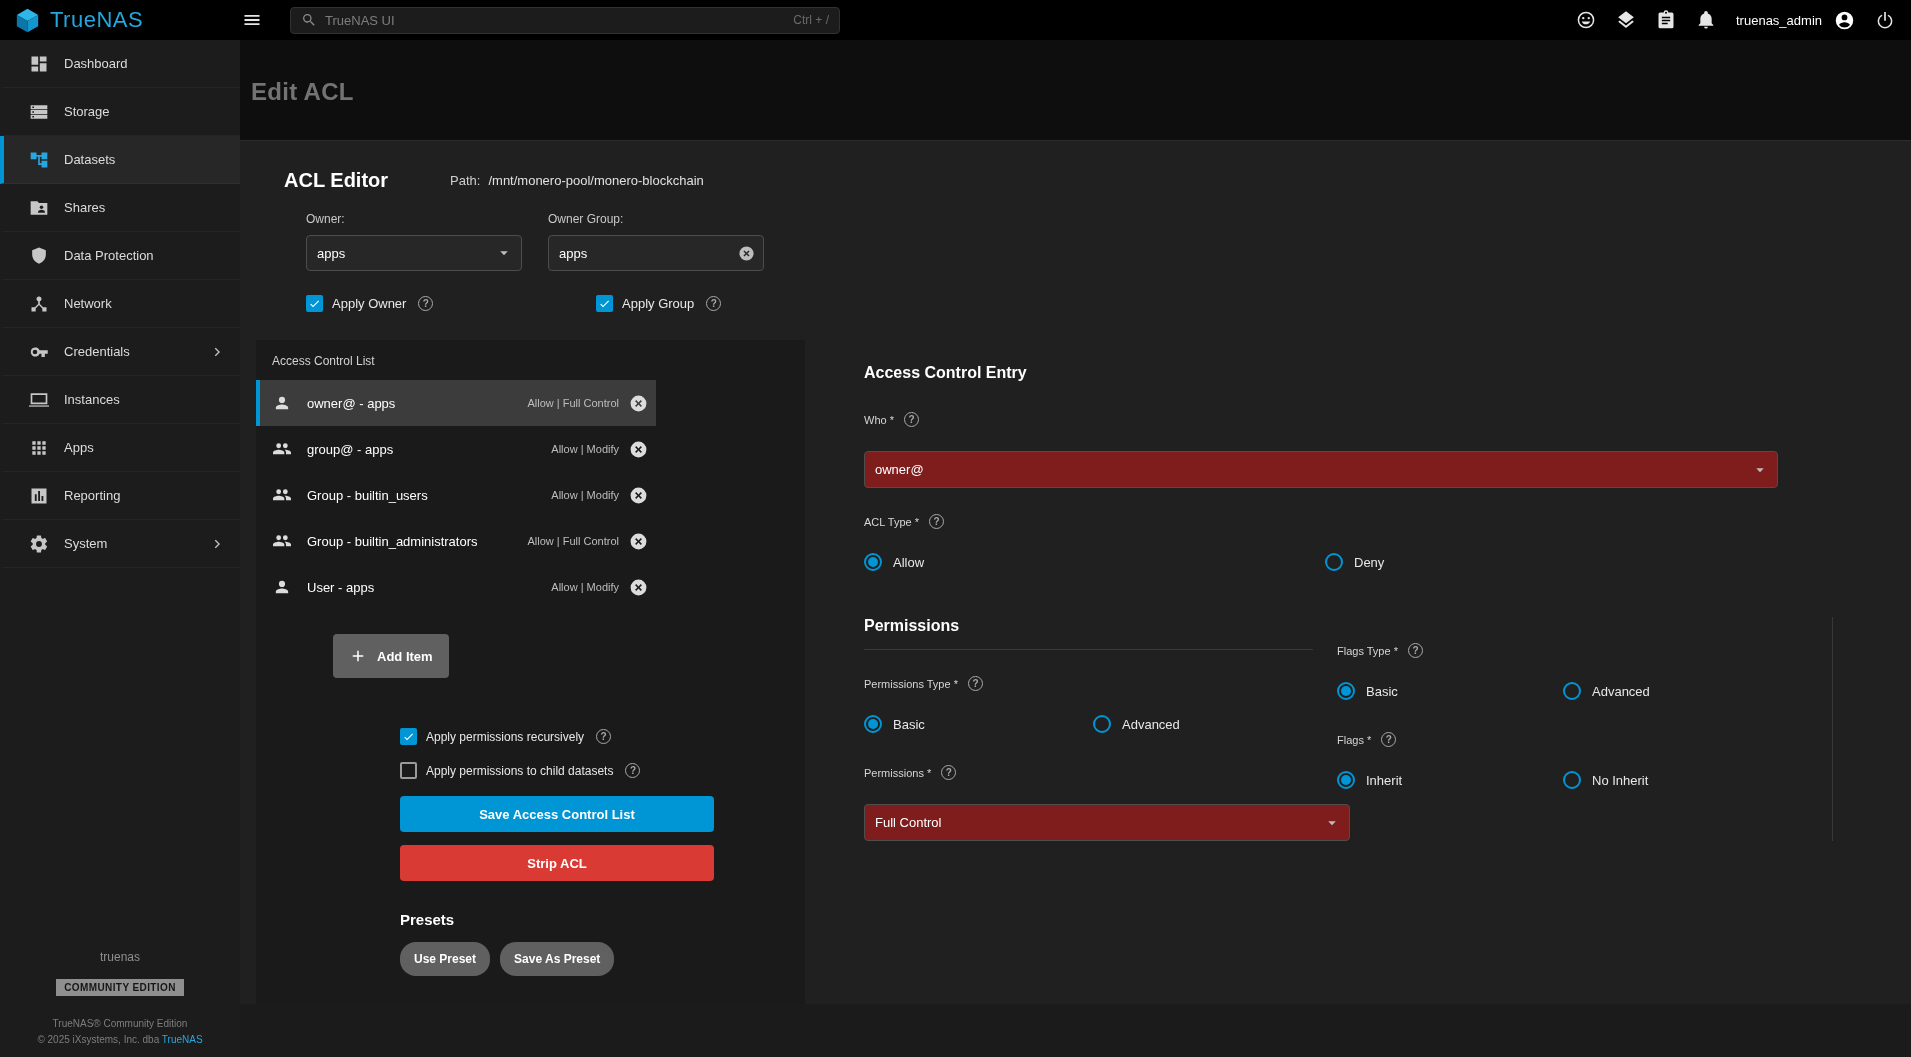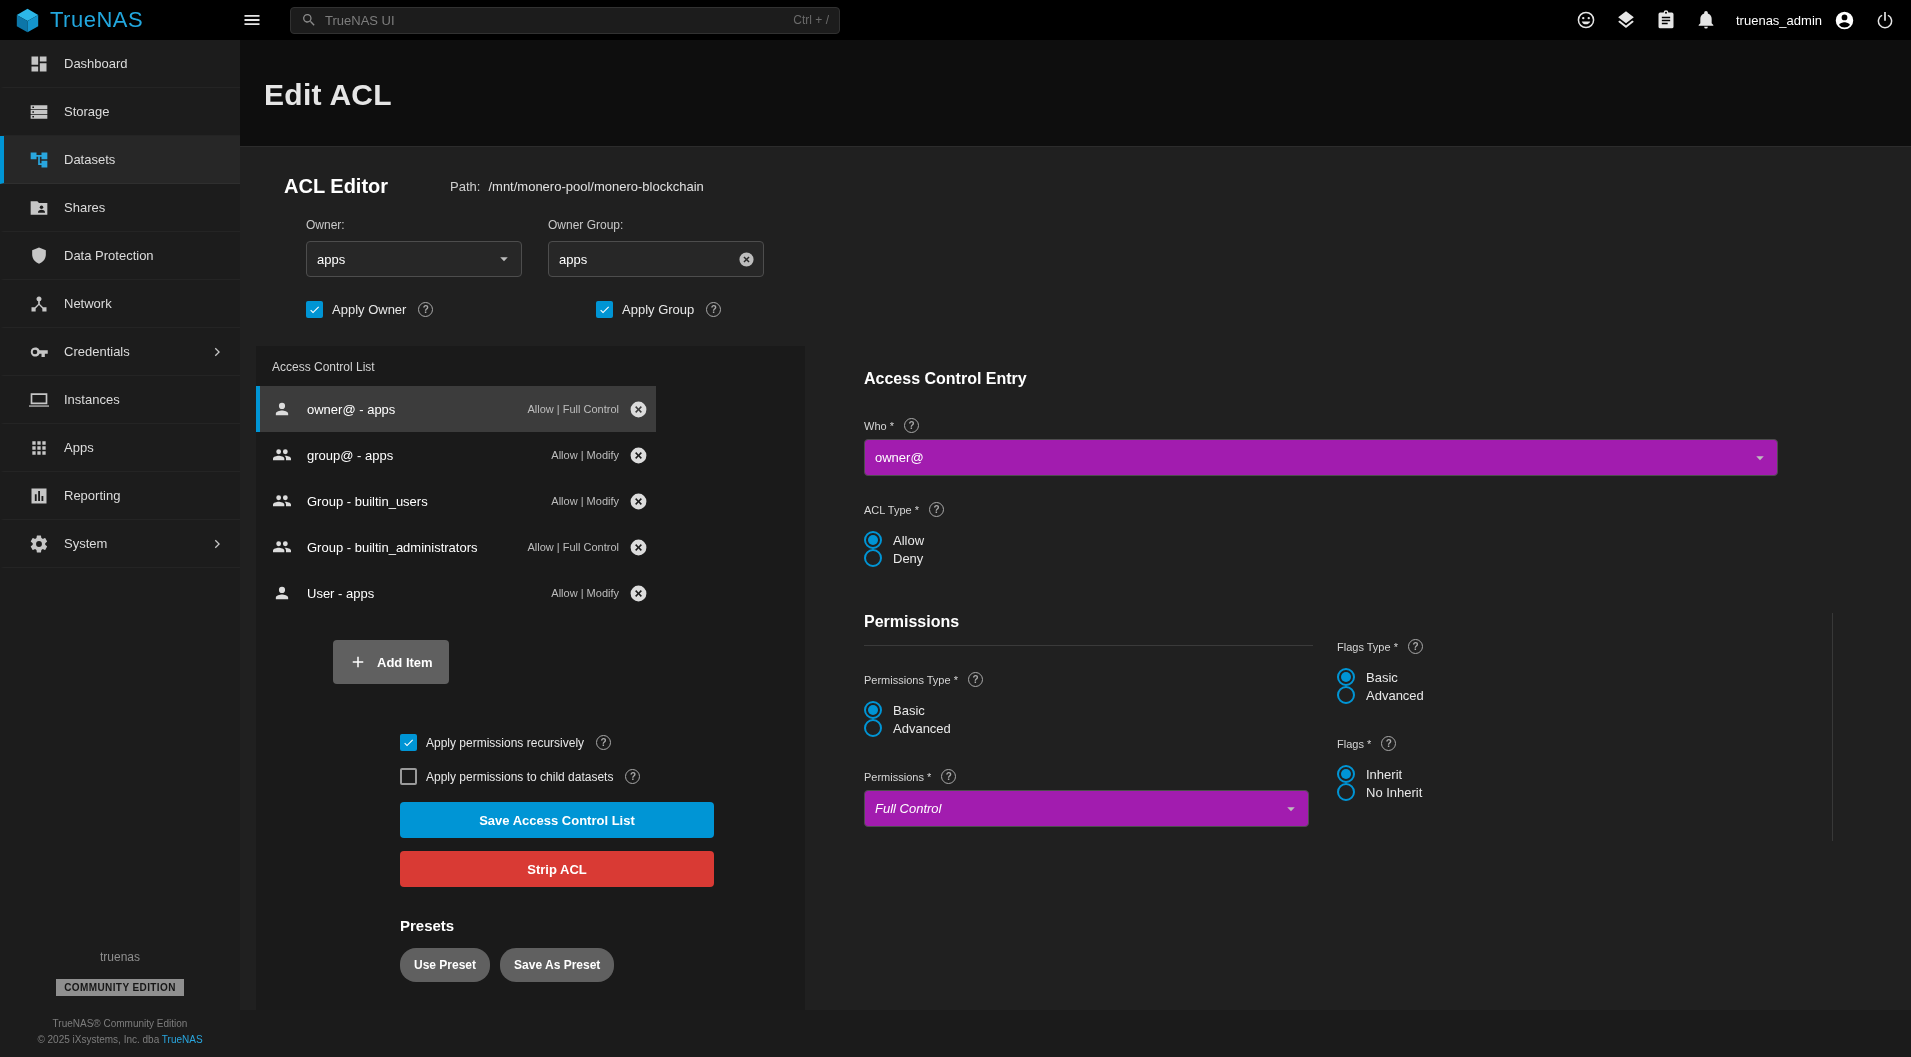--- a/index.html
+++ b/index.html
@@ -42,21 +42,21 @@
   .nav-item .chev { margin-left:auto; width:16px; height:16px; color:#bdbdbd; }
   .sidebar-footer { position:absolute; left:0; right:0; bottom:10px; text-align:center; }
   .hostname { font-size:12px; color:#8f8f8f; margin-bottom:13px; }
   .badge { display:inline-block; background:#8f8f8f; color:#161616; font-size:10px; font-weight:700;
            letter-spacing:.4px; padding:3px 8px; margin-bottom:20px; }
   .foot-line { font-size:10px; color:#7d7d7d; line-height:1.55; }
   .foot-link { color:#29a6de; cursor:pointer; }
 
   
   .main { flex:1; min-width:0; display:flex; flex-direction:column; background:#0e0e0e; }
-  .page-title { font-size:30px; font-weight:700; letter-spacing:.3px; margin:38px 0 34px 24px; color:#e5e5e5; }
+  .page-title { font-size:24px; font-weight:700; letter-spacing:.3px; margin:38px 0 34px 11px; color:#737373; }
   .card { background:#202020; border-top:1px solid #2c2c2c; height:864px; flex:none; display:flex; flex-direction:column; }
   .bottom-strip { flex:1; background:#1b1b1b; }
 
   .editor-head { display:flex; align-items:center; gap:62px; padding:28px 0 0 44px; }
   .editor-head h2 { font-size:20px; font-weight:700; color:#fff; }
   .path { font-size:13px; color:#e0e0e0; }
   .path-label { color:#cfcfcf; margin-right:8px; }
 
   .owner-row { display:flex; gap:26px; padding-left:66px; margin-top:20px; }
   .field { width:216px; }
@@ -107,42 +107,42 @@
   .presets-heading { font-size:15px; font-weight:700; margin-top:30px; color:#fff; }
   .preset-row { display:flex; gap:10px; margin-top:14px; }
   .btn-gray { height:34px; padding:0 14px; background:#606060; border:none; border-radius:16px; color:#fff;
               font-size:12px; font-weight:700; font-family:inherit; cursor:pointer; }
 
   
   .ace-col { flex:1; min-width:0; padding:24px 0 0 14px; }
   .ace-col h2 { font-size:16px; font-weight:700; color:#fff; }
   .lbl { display:flex; align-items:center; gap:7px; font-size:11px; color:#d6d6d6; }
   .lbl.who { margin-top:30px; }
-  .select { height:37px; background:#a21caf; border:1px solid #4d4d4d; border-radius:4px; display:flex;
-            align-items:center; padding:0 8px 0 10px; font-size:13px; color:#fff; margin-top:6px; cursor:pointer; }
+  .select { height:37px; background:#7f1d1d; border:1px solid #4d4d4d; border-radius:4px; display:flex;
+            align-items:center; padding:0 8px 0 10px; font-size:13px; color:#fff; margin-top:24px; cursor:pointer; }
   .select .val { flex:1; }
   .select svg.i { width:18px; height:18px; color:#bdbdbd; }
   .select.who { width:914px; }
   .lbl.acl-type { margin-top:26px; }
-  .radio-row { display:flex; margin-top:14px;flex-direction:column; }
+  .radio-row { display:flex; margin-top:24px; }
   .radio-item { display:flex; align-items:center; gap:11px; font-size:13px; cursor:pointer; }
   .radio-item.w1 { width:461px; }
   .radio-item.w2 { width:229px; }
   .radio-item.w3 { width:226px; }
   .radio { width:18px; height:18px; border:2px solid #0095d5; border-radius:50%; position:relative; flex:none; }
   .radio.on::after { content:""; position:absolute; inset:2px; border-radius:50%; background:#0095d5; }
 
   .pf { display:flex; margin-top:46px; }
   .perm-col { width:473px; flex:none; }
   .flags-col { width:496px; flex:none; border-right:1px solid #383838; padding-bottom:40px; }
   .col-head { font-size:16px; font-weight:700; color:#fff; border-bottom:1px solid #3a3a3a; padding-bottom:14px; }
   .perm-col .col-head { margin-right:24px; }
   .lbl.sub { margin-top:26px; }
   .lbl.sub2 { margin-top:32px; }
-  .select.perm { width:445px;font-style:italic; }
+  .select.perm { width:486px; }
 </style>
 </head>
 <body>
 
 <svg width="0" height="0" style="position:absolute" aria-hidden="true">
   <defs>
     <symbol id="s-logo" viewBox="0 0 24 24">
       <path fill="#2cb7e8" d="M12 1.5 21.5 7 12 12.5 2.5 7z"></path>
       <path fill="#0c76a8" d="M2.5 7v10L12 22.5v-10z"></path>
       <path fill="#1495cd" d="M21.5 7v10L12 22.5v-10z"></path>

